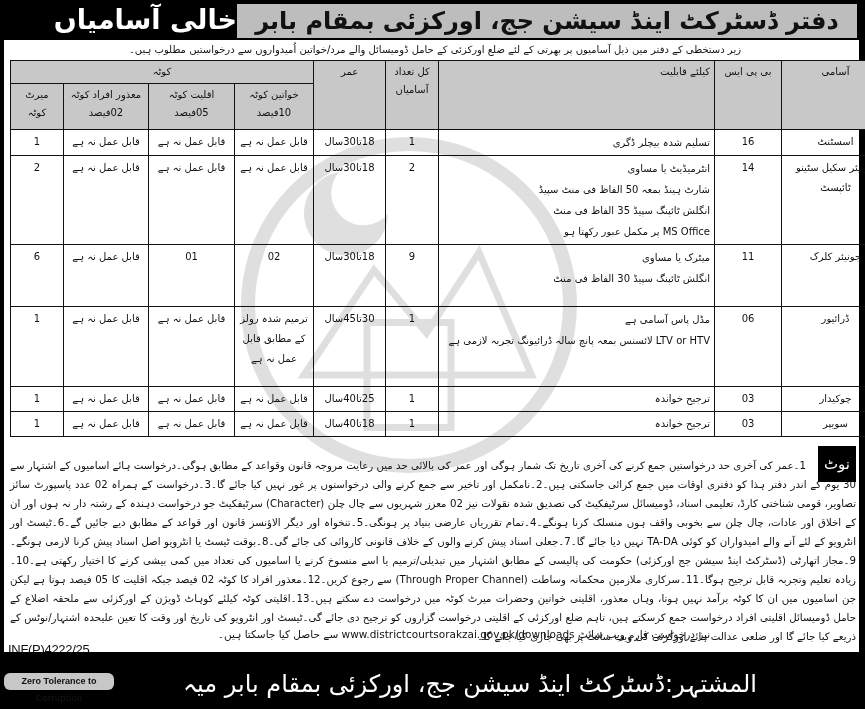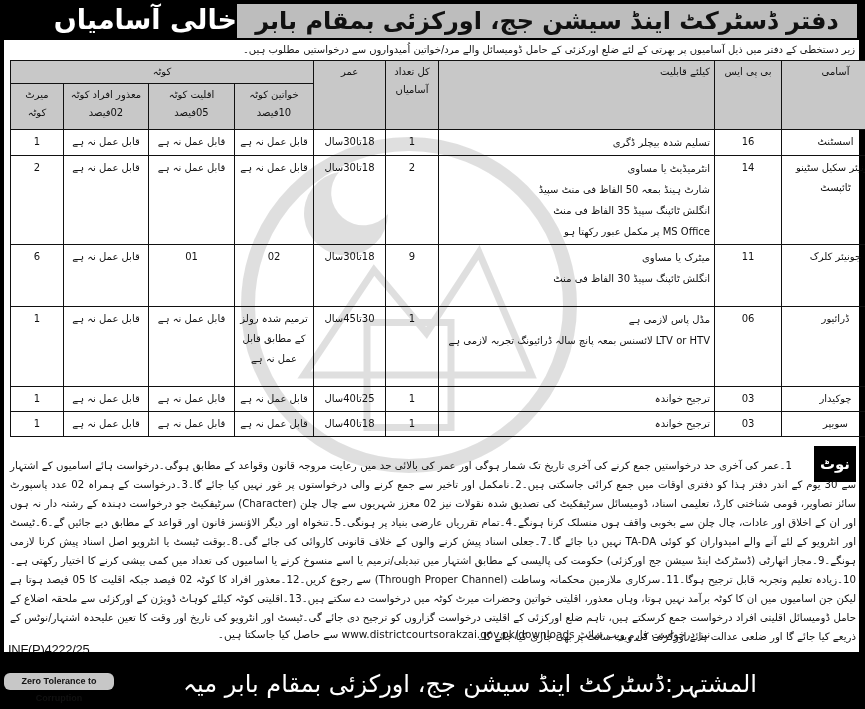--- a/index.html
+++ b/index.html
@@ -5,29 +5,29 @@
   html, body { margin:0; padding:0; }
   body { width:865px; height:709px; background:#000; overflow:hidden; position:relative;
          font-family:"DejaVu Sans", sans-serif; color:#111; }
   .hdr { position:absolute; left:0; top:0; width:865px; height:40px; background:#000; }
   .hdr-left { position:absolute; left:20px; top:0; width:420px; height:40px; color:#fff;
               font-size:27px; font-weight:bold; direction:rtl; text-align:center; line-height:40px; }
   .hdr-right { position:absolute; left:237px; top:4px; width:620px; height:34px; background:#bdbdbd;
                font-size:24px; font-weight:bold; direction:rtl; text-align:center; line-height:34px; color:#111; }
   .paper { position:absolute; left:4px; top:40px; width:855px; height:612px; background:#fff; }
   .watermark { position:absolute; left:230px; top:90px; width:350px; height:350px; pointer-events:none; opacity:.18; }
-  .intro { position:absolute; right:4px; top:2px; width:840px; direction:rtl; font-size:10px; line-height:16px; white-space:nowrap; overflow:hidden; }
+  .intro { position:absolute; right:4px; top:2px; width:840px; direction:rtl; font-size:10px; line-height:16px; white-space:nowrap; overflow:hidden;text-align:center; }
   table.vac { position:absolute; left:6px; top:20px; width:846px; border-collapse:collapse; direction:rtl; font-size:10px; table-layout:fixed; }
   table.vac th, table.vac td { border:1.5px solid #111; padding:2px 4px; text-align:center; vertical-align:top; }
   table.vac th { background:#c8c8c8; font-weight:normal; font-size:10px; line-height:18px;margin-left:32px; }
   table.vac td.q { text-align:right; }
   table.vac td .ln { display:block; line-height:21px; }
   table.vac td { line-height:20px; }
   .notes { position:absolute; left:6px; top:415px; width:846px; direction:rtl; font-size:10.2px; line-height:19px; text-align:justify; }
-  .note-tag { background:#000; color:#fff; font-weight:bold; font-size:15px; padding:9px 6px; margin-left:22px; }
+  .note-tag { background:#000; color:#fff; font-weight:normal; font-size:15px; padding:9px 6px; margin-left:12px; }
   .website { position:absolute; left:200px; top:588px; width:520px; direction:rtl; text-align:center; font-size:10.5px; }
   .ref { position:absolute; left:4px; top:602px; font-size:13px; font-weight:normal; font-family:"Liberation Sans", sans-serif; letter-spacing:-.3px; }
   .footer-line { position:absolute; left:0; top:652px; width:865px; height:57px; background:#000; }
   .ztc { position:absolute; left:4px; top:673px; width:110px; height:17px; background:#c7c7c7; border-radius:6px;
          font-size:9px; font-weight:bold; line-height:17px; text-align:center; color:#111; font-family:"Liberation Sans", sans-serif; }
   .advertiser { position:absolute; left:120px; top:660px; width:700px; color:#fff; font-size:24px; font-weight:normal;
                 direction:rtl; text-align:center; line-height:49px; }
 </style>
 </head>
 <body>
@@ -121,21 +121,21 @@
         <td>02</td>
         <td>01</td>
         <td>قابل عمل نہ ہے</td>
         <td>6</td>
       </tr>
       <tr style="height:80px">
 
         <td>ڈرائیور</td>
         <td>06</td>
         <td class="q">
-          <span class="ln">مڈل پاس لازمی ہے</span>
+          <span class="ln">مڈل پاس آسامی ہے</span>
           <span class="ln">LTV or HTV لائسنس بمعہ پانچ سالہ ڈرائیونگ تجربہ لازمی ہے</span>
         </td>
         <td>1</td>
         <td>30تا45سال</td>
         <td>ترمیم شدہ رولز کے مطابق قابل عمل نہ ہے</td>
         <td>قابل عمل نہ ہے</td>
         <td>قابل عمل نہ ہے</td>
         <td>1</td>
       </tr>
       <tr>

